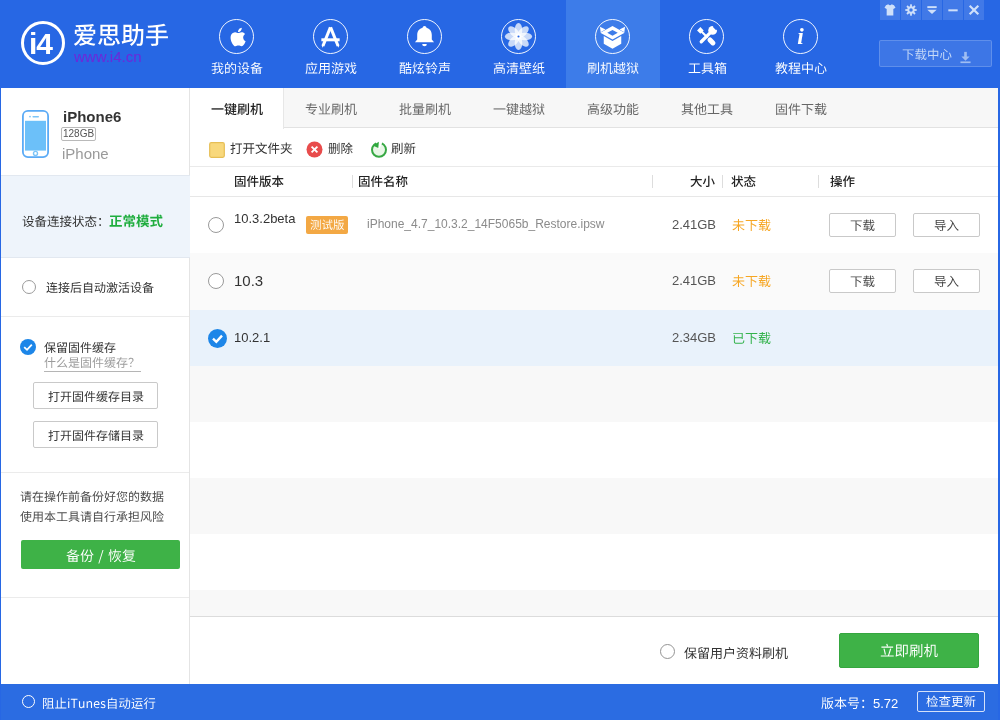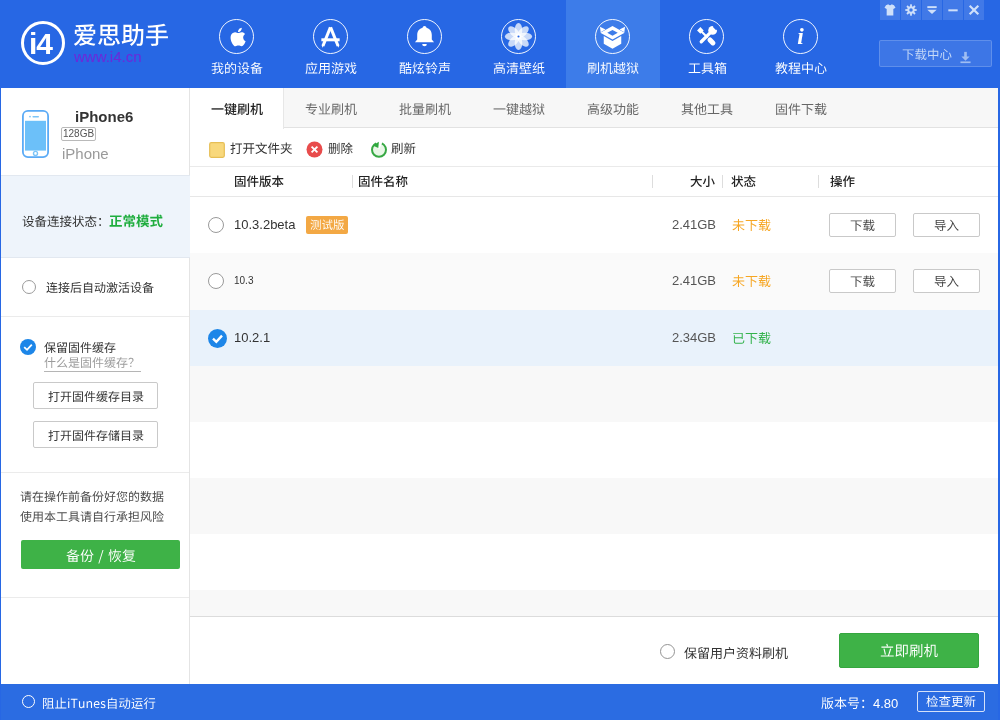--- a/index.html
+++ b/index.html
@@ -192,21 +192,21 @@
       </g>
     </svg>
 <div style="left:1px;top:88px;width:189px;height:596px;background:#fff;border-right:1px solid #e4e4e4;"></div>
 <svg class="abs" style="left:22px;top:110px;" width="27" height="48" viewBox="0 0 27 48">
       <rect x="0.9" y="0.9" width="25.2" height="46.2" rx="5" fill="#fff" stroke="#5babf6" stroke-width="1.8"></rect>
       <rect x="3" y="10.8" width="21" height="29.8" fill="#6cc0f9"></rect>
       <circle cx="8" cy="6.6" r="0.9" fill="#7cc5f8"></circle>
       <rect x="10.4" y="5.9" width="6.6" height="1.5" rx="0.75" fill="#7cc5f8"></rect>
       <circle cx="13.5" cy="43.4" r="2" fill="none" stroke="#7cc5f8" stroke-width="1.4"></circle>
     </svg>
-<div style="position:absolute;left:63px;top:108px;font-family:'Liberation Sans',sans-serif;font-size:15px;color:#333;font-weight:700;line-height:18px;white-space:nowrap;margin-left:12px;">iPhone6</div>
+<div style="position:absolute;left:63px;top:108px;font-family:'Liberation Sans',sans-serif;font-size:15px;color:#333;font-weight:700;line-height:18px;white-space:nowrap;">iPhone6</div>
 <div style="left:61px;top:127px;height:14px;border:1px solid #b9b9b9;border-radius:2px;padding:0 1px;font-family:'Liberation Sans',sans-serif;font-size:10px;color:#555;line-height:12px;">128GB</div>
 <div style="position:absolute;left:62px;top:145px;font-family:'Liberation Sans',sans-serif;font-size:15px;color:#9a9a9a;font-weight:400;line-height:18px;white-space:nowrap;">iPhone</div>
 <div style="left:1px;top:175px;width:189px;height:83px;background:#eef4fb;border-top:1px solid #e2e8f0;border-bottom:1px solid #e2e8f0;"></div>
 <div style="position:absolute;left:22px;top:214px;">
       <svg class="" style="" width="88" height="16" viewBox="0 0 88 16">
         <g transform="translate(0,12)" fill="#333333">
           <path transform="translate(0.0,0) scale(0.012500)" d="M122 -776C175 -729 242 -662 273 -619L324 -672C292 -713 225 -778 171 -822ZM43 -526V-454H184V-95C184 -49 153 -16 134 -4C148 11 168 42 175 60C190 40 217 20 395 -112C386 -127 374 -155 368 -175L257 -94V-526ZM491 -804V-693C491 -619 469 -536 337 -476C351 -464 377 -435 386 -420C530 -489 562 -597 562 -691V-734H739V-573C739 -497 753 -469 823 -469C834 -469 883 -469 898 -469C918 -469 939 -470 951 -474C948 -491 946 -520 944 -539C932 -536 911 -534 897 -534C884 -534 839 -534 828 -534C812 -534 810 -543 810 -572V-804ZM805 -328C769 -248 715 -182 649 -129C582 -184 529 -251 493 -328ZM384 -398V-328H436L422 -323C462 -231 519 -151 590 -86C515 -38 429 -5 341 15C355 31 371 61 377 80C474 54 566 16 647 -39C723 17 814 58 917 83C926 62 947 32 963 16C867 -4 781 -39 708 -86C793 -160 861 -256 901 -381L855 -401L842 -398Z"></path>
           <path transform="translate(12.5,0) scale(0.012500)" d="M685 -688C637 -637 572 -593 498 -555C430 -589 372 -630 329 -677L340 -688ZM369 -843C319 -756 221 -656 76 -588C93 -576 116 -551 128 -533C184 -562 233 -595 276 -630C317 -588 365 -551 420 -519C298 -468 160 -433 30 -415C43 -398 58 -365 64 -344C209 -368 363 -411 499 -477C624 -417 772 -378 926 -358C936 -379 956 -410 973 -427C831 -443 694 -473 578 -519C673 -575 754 -644 808 -727L759 -758L746 -754H399C418 -778 435 -802 450 -827ZM248 -129H460V-18H248ZM248 -190V-291H460V-190ZM746 -129V-18H537V-129ZM746 -190H537V-291H746ZM170 -357V80H248V48H746V78H827V-357Z"></path>
           <path transform="translate(25.0,0) scale(0.012500)" d="M83 -792C134 -735 196 -658 223 -609L285 -651C255 -699 193 -775 141 -829ZM248 -501H45V-431H176V-117C133 -99 82 -52 30 9L86 82C132 12 177 -52 208 -52C230 -52 264 -16 306 12C378 58 463 69 593 69C694 69 879 63 950 58C952 35 964 -5 974 -26C873 -15 720 -6 596 -6C479 -6 391 -13 325 -56C290 -78 267 -98 248 -110ZM376 -408C385 -417 420 -423 468 -423H622V-286H316V-216H622V-32H699V-216H941V-286H699V-423H893L894 -493H699V-616H622V-493H458C488 -545 517 -606 545 -670H923V-736H571L602 -819L524 -840C515 -805 503 -770 490 -736H324V-670H464C440 -612 417 -565 406 -546C386 -510 369 -485 352 -481C360 -461 373 -424 376 -408Z"></path>
           <path transform="translate(37.5,0) scale(0.012500)" d="M456 -635C485 -595 515 -539 528 -504L588 -532C575 -566 543 -619 513 -659ZM160 -839V-638H41V-568H160V-347C110 -332 64 -318 28 -309L47 -235L160 -272V-9C160 4 155 8 143 8C132 8 96 8 57 7C66 27 76 59 78 77C136 78 173 75 196 63C220 51 230 31 230 -10V-295L329 -327L319 -397L230 -369V-568H330V-638H230V-839ZM568 -821C584 -795 601 -764 614 -735H383V-669H926V-735H693C678 -766 657 -803 637 -832ZM769 -658C751 -611 714 -545 684 -501H348V-436H952V-501H758C785 -540 814 -591 840 -637ZM765 -261C745 -198 715 -148 671 -108C615 -131 558 -151 504 -168C523 -196 544 -228 564 -261ZM400 -136C465 -116 537 -91 606 -62C536 -23 442 1 320 14C333 29 345 57 352 78C496 57 604 24 682 -29C764 8 837 47 886 82L935 25C886 -9 817 -44 741 -78C788 -126 820 -186 840 -261H963V-326H601C618 -357 633 -388 646 -418L576 -431C562 -398 544 -362 524 -326H335V-261H486C457 -215 427 -171 400 -136Z"></path>
@@ -531,31 +531,32 @@
           <path transform="translate(12.5,0) scale(0.012500)" d="M521 -833C473 -688 393 -542 304 -450C325 -435 362 -402 376 -385C425 -439 472 -510 514 -588H570V84H667V-151H956V-240H667V-374H942V-461H667V-588H966V-679H560C579 -722 597 -766 613 -810ZM270 -840C216 -692 126 -546 30 -451C47 -429 74 -376 83 -353C111 -382 139 -415 166 -452V83H262V-601C300 -669 334 -741 362 -812Z"></path>
         </g>
       </svg>
     </div>
 <div style="left:352px;top:175px;width:1px;height:13px;background:#dddddd;"></div>
 <div style="left:652px;top:175px;width:1px;height:13px;background:#dddddd;"></div>
 <div style="left:722px;top:175px;width:1px;height:13px;background:#dddddd;"></div>
 <div style="left:818px;top:175px;width:1px;height:13px;background:#dddddd;"></div>
 <div style="left:190px;top:197px;width:808px;height:56px;background:#ffffff;"></div>
 <div style="left:208px;top:217px;width:16px;height:16px;border:1px solid #9a9a9a;border-radius:50%;background:#fff;"></div>
-<div style="position:absolute;left:234px;top:217px;font-family:'Liberation Sans',sans-serif;font-size:13px;color:#333;font-weight:400;line-height:15px;white-space:nowrap;">10.3.2beta</div>
+<div style="position:absolute;left:234px;top:211px;font-family:'Liberation Sans',sans-serif;font-size:13px;color:#333;font-weight:400;line-height:15px;white-space:nowrap;">10.3.2beta</div>
 <div style="left:306px;top:216px;width:42px;height:18px;background:#f3a844;border-radius:2px;"></div>
 <div style="position:absolute;left:310px;top:217px;">
       <svg class="" style="" width="36" height="15" viewBox="0 0 36 15">
         <g transform="translate(0,12)" fill="#ffffff">
           <path transform="translate(0.0,0) scale(0.011500)" d="M486 -92C537 -42 596 28 624 73L673 39C644 -4 584 -72 533 -121ZM312 -782V-154H371V-724H588V-157H649V-782ZM867 -827V-7C867 8 861 13 847 13C833 14 786 14 733 13C742 31 752 60 755 76C825 77 868 75 894 64C919 53 929 34 929 -7V-827ZM730 -750V-151H790V-750ZM446 -653V-299C446 -178 426 -53 259 32C270 41 289 66 296 78C476 -13 504 -164 504 -298V-653ZM81 -776C137 -745 209 -697 243 -665L289 -726C253 -756 180 -800 126 -829ZM38 -506C93 -475 166 -430 202 -400L247 -460C209 -489 135 -532 81 -560ZM58 27 126 67C168 -25 218 -148 254 -253L194 -292C154 -180 98 -50 58 27Z"></path>
           <path transform="translate(11.5,0) scale(0.011500)" d="M120 -775C171 -731 235 -667 265 -626L317 -678C287 -718 222 -778 170 -821ZM777 -796C819 -752 865 -691 885 -651L940 -688C918 -727 871 -785 829 -828ZM50 -526V-454H189V-94C189 -51 159 -22 141 -11C154 4 172 36 179 54C194 36 221 18 392 -97C385 -112 376 -141 371 -161L260 -89V-526ZM671 -835 677 -632H346V-560H680C698 -183 745 74 869 77C907 77 947 35 967 -134C953 -140 921 -160 907 -175C901 -77 889 -21 871 -21C809 -24 770 -251 754 -560H959V-632H751C749 -697 747 -765 747 -835ZM360 -61 381 10C465 -15 574 -47 679 -78L669 -145L552 -112V-344H646V-414H378V-344H483V-93Z"></path>
           <path transform="translate(23.0,0) scale(0.011500)" d="M105 -820V-422C105 -271 96 -91 30 37C47 47 72 69 84 83C143 -20 164 -151 171 -283H309V79H378V-351H173L174 -423V-496H439V-563H351V-842H282V-563H174V-820ZM852 -479C830 -365 792 -268 743 -188C694 -272 659 -371 636 -479ZM483 -772V-427C483 -278 474 -90 397 43C415 52 444 72 457 85C543 -58 555 -259 555 -427V-479H576C602 -345 642 -226 700 -128C646 -61 583 -11 514 21C530 35 549 64 559 82C627 47 689 -2 742 -65C789 -3 845 46 912 82C923 63 946 36 963 22C893 -11 834 -60 786 -123C857 -228 908 -365 932 -539L887 -551L875 -548H555V-712C692 -723 841 -742 948 -768L901 -832C800 -806 630 -784 483 -772Z"></path>
         </g>
       </svg>
     </div>
+<div style="position:absolute;left:367px;top:217px;font-family:'Liberation Sans',sans-serif;font-size:12px;color:#8b8b8b;font-weight:400;line-height:14px;white-space:nowrap;">iPhone_4.7_10.3.2_14F5065b_Restore.ipsw</div>
 <div style="position:absolute;left:0px;top:217px;font-family:'Liberation Sans',sans-serif;font-size:13px;color:#555;font-weight:400;line-height:15px;white-space:nowrap;left:auto;right:284px;">2.41GB</div>
 <div style="position:absolute;left:732px;top:217px;">
       <svg class="" style="" width="40" height="17" viewBox="0 0 40 17">
         <g transform="translate(0,13)" fill="#f6a623">
           <path transform="translate(0.0,0) scale(0.013000)" d="M459 -839V-676H133V-602H459V-429H62V-355H416C326 -226 174 -101 34 -39C51 -24 76 5 89 24C221 -44 362 -163 459 -296V80H538V-300C636 -166 778 -42 911 25C924 5 949 -25 966 -40C826 -101 673 -226 581 -355H942V-429H538V-602H874V-676H538V-839Z"></path>
           <path transform="translate(13.0,0) scale(0.013000)" d="M55 -766V-691H441V79H520V-451C635 -389 769 -306 839 -250L892 -318C812 -379 653 -469 534 -527L520 -511V-691H946V-766Z"></path>
           <path transform="translate(26.0,0) scale(0.013000)" d="M736 -784C782 -745 835 -690 858 -653L915 -693C890 -730 836 -783 790 -819ZM839 -501C813 -406 776 -314 729 -231C710 -319 697 -428 689 -553H951V-614H686C683 -685 682 -760 683 -839H609C609 -762 611 -686 614 -614H368V-700H545V-760H368V-841H296V-760H105V-700H296V-614H54V-553H617C627 -394 646 -253 676 -145C627 -75 571 -15 507 31C525 44 547 66 560 82C613 41 661 -9 704 -64C741 22 791 72 856 72C926 72 951 26 963 -124C945 -131 919 -146 904 -163C898 -46 888 -1 863 -1C820 -1 783 -50 755 -136C820 -239 870 -357 906 -481ZM65 -92 73 -22 333 -49V76H403V-56L585 -75V-137L403 -120V-214H562V-279H403V-360H333V-279H194C216 -312 237 -350 258 -391H583V-453H288C300 -479 311 -505 321 -531L247 -551C237 -518 224 -484 211 -453H69V-391H183C166 -357 152 -331 144 -319C128 -292 113 -272 98 -269C107 -250 117 -215 121 -200C130 -208 160 -214 202 -214H333V-114Z"></path>
         </g>
       </svg>
     </div>
@@ -572,21 +573,21 @@
 <div style="position:absolute;left:934px;top:218px;">
       <svg class="" style="" width="26" height="16" viewBox="0 0 26 16">
         <g transform="translate(0,12)" fill="#444444">
           <path transform="translate(0.0,0) scale(0.012500)" d="M211 -182C274 -130 345 -53 374 -1L430 -51C399 -100 331 -170 270 -221H648V-11C648 4 642 9 622 10C603 10 531 11 457 9C468 28 480 56 484 76C580 76 641 76 677 65C713 55 725 35 725 -9V-221H944V-291H725V-369H648V-291H62V-221H256ZM135 -770V-508C135 -414 185 -394 350 -394C387 -394 709 -394 749 -394C875 -394 908 -418 921 -521C898 -524 868 -533 848 -544C840 -470 826 -456 744 -456C674 -456 397 -456 344 -456C233 -456 213 -467 213 -509V-562H826V-800H135ZM213 -734H752V-629H213Z"></path>
           <path transform="translate(12.5,0) scale(0.012500)" d="M295 -755C361 -709 412 -653 456 -591C391 -306 266 -103 41 13C61 27 96 58 110 73C313 -45 441 -229 517 -491C627 -289 698 -58 927 70C931 46 951 6 964 -15C631 -214 661 -590 341 -819Z"></path>
         </g>
       </svg>
     </div>
 <div style="left:190px;top:253px;width:808px;height:57px;background:#fafafa;"></div>
 <div style="left:208px;top:273px;width:16px;height:16px;border:1px solid #9a9a9a;border-radius:50%;background:#fff;"></div>
-<div style="position:absolute;left:234px;top:273px;font-family:'Liberation Sans',sans-serif;font-size:10px;color:#333;font-weight:400;line-height:15px;white-space:nowrap;">10.3</div>
+<div style="position:absolute;left:234px;top:273px;font-family:'Liberation Sans',sans-serif;font-size:15px;color:#333;font-weight:400;line-height:15px;white-space:nowrap;">10.3</div>
 <div style="position:absolute;left:0px;top:273px;font-family:'Liberation Sans',sans-serif;font-size:13px;color:#555;font-weight:400;line-height:15px;white-space:nowrap;left:auto;right:284px;">2.41GB</div>
 <div style="position:absolute;left:732px;top:273px;">
       <svg class="" style="" width="40" height="17" viewBox="0 0 40 17">
         <g transform="translate(0,13)" fill="#f6a623">
           <path transform="translate(0.0,0) scale(0.013000)" d="M459 -839V-676H133V-602H459V-429H62V-355H416C326 -226 174 -101 34 -39C51 -24 76 5 89 24C221 -44 362 -163 459 -296V80H538V-300C636 -166 778 -42 911 25C924 5 949 -25 966 -40C826 -101 673 -226 581 -355H942V-429H538V-602H874V-676H538V-839Z"></path>
           <path transform="translate(13.0,0) scale(0.013000)" d="M55 -766V-691H441V79H520V-451C635 -389 769 -306 839 -250L892 -318C812 -379 653 -469 534 -527L520 -511V-691H946V-766Z"></path>
           <path transform="translate(26.0,0) scale(0.013000)" d="M736 -784C782 -745 835 -690 858 -653L915 -693C890 -730 836 -783 790 -819ZM839 -501C813 -406 776 -314 729 -231C710 -319 697 -428 689 -553H951V-614H686C683 -685 682 -760 683 -839H609C609 -762 611 -686 614 -614H368V-700H545V-760H368V-841H296V-760H105V-700H296V-614H54V-553H617C627 -394 646 -253 676 -145C627 -75 571 -15 507 31C525 44 547 66 560 82C613 41 661 -9 704 -64C741 22 791 72 856 72C926 72 951 26 963 -124C945 -131 919 -146 904 -163C898 -46 888 -1 863 -1C820 -1 783 -50 755 -136C820 -239 870 -357 906 -481ZM65 -92 73 -22 333 -49V76H403V-56L585 -75V-137L403 -120V-214H562V-279H403V-360H333V-279H194C216 -312 237 -350 258 -391H583V-453H288C300 -479 311 -505 321 -531L247 -551C237 -518 224 -484 211 -453H69V-391H183C166 -357 152 -331 144 -319C128 -292 113 -272 98 -269C107 -250 117 -215 121 -200C130 -208 160 -214 202 -214H333V-114Z"></path>
         </g>
       </svg>
     </div>
@@ -658,21 +659,21 @@
 <div style="position:absolute;left:821px;top:695px;">
       <svg class="" style="" width="53" height="17" viewBox="0 0 53 17">
         <g transform="translate(0,13)" fill="#ffffff">
           <path transform="translate(0.0,0) scale(0.013000)" d="M105 -820V-422C105 -271 96 -91 30 37C47 47 72 69 84 83C143 -20 164 -151 171 -283H309V79H378V-351H173L174 -423V-496H439V-563H351V-842H282V-563H174V-820ZM852 -479C830 -365 792 -268 743 -188C694 -272 659 -371 636 -479ZM483 -772V-427C483 -278 474 -90 397 43C415 52 444 72 457 85C543 -58 555 -259 555 -427V-479H576C602 -345 642 -226 700 -128C646 -61 583 -11 514 21C530 35 549 64 559 82C627 47 689 -2 742 -65C789 -3 845 46 912 82C923 63 946 36 963 22C893 -11 834 -60 786 -123C857 -228 908 -365 932 -539L887 -551L875 -548H555V-712C692 -723 841 -742 948 -768L901 -832C800 -806 630 -784 483 -772Z"></path>
           <path transform="translate(13.0,0) scale(0.013000)" d="M460 -839V-629H65V-553H367C294 -383 170 -221 37 -140C55 -125 80 -98 92 -79C237 -178 366 -357 444 -553H460V-183H226V-107H460V80H539V-107H772V-183H539V-553H553C629 -357 758 -177 906 -81C920 -102 946 -131 965 -146C826 -226 700 -384 628 -553H937V-629H539V-839Z"></path>
           <path transform="translate(26.0,0) scale(0.013000)" d="M260 -732H736V-596H260ZM185 -799V-530H815V-799ZM63 -440V-371H269C249 -309 224 -240 203 -191H727C708 -75 688 -19 663 1C651 9 639 10 615 10C587 10 514 9 444 2C458 23 468 52 470 74C539 78 605 79 639 77C678 76 702 70 726 50C763 18 788 -57 812 -225C814 -236 816 -259 816 -259H315L352 -371H933V-440Z"></path>
           <path transform="translate(39.0,0) scale(0.013000)" d="M250 -486C290 -486 326 -515 326 -560C326 -606 290 -636 250 -636C210 -636 174 -606 174 -560C174 -515 210 -486 250 -486ZM250 4C290 4 326 -26 326 -71C326 -117 290 -146 250 -146C210 -146 174 -117 174 -71C174 -26 210 4 250 4Z"></path>
         </g>
       </svg>
     </div>
-<div style="position:absolute;left:873px;top:696px;font-family:'Liberation Sans',sans-serif;font-size:13px;color:#fff;font-weight:400;line-height:15px;white-space:nowrap;">4.80</div>
+<div style="position:absolute;left:873px;top:696px;font-family:'Liberation Sans',sans-serif;font-size:13px;color:#fff;font-weight:400;line-height:15px;white-space:nowrap;">5.72</div>
 <div style="left:917px;top:691px;width:68px;height:21px;border:1px solid rgba(255,255,255,0.8);border-radius:2px;"></div>
 <div style="position:absolute;left:926px;top:694px;">
       <svg class="" style="" width="51" height="16" viewBox="0 0 51 16">
         <g transform="translate(0,12)" fill="#ffffff">
           <path transform="translate(0.0,0) scale(0.012500)" d="M468 -530V-465H807V-530ZM397 -355C425 -279 453 -179 461 -113L523 -131C514 -195 486 -294 456 -370ZM591 -383C609 -307 626 -208 631 -142L694 -153C688 -218 670 -315 650 -391ZM179 -840V-650H49V-580H172C145 -448 89 -293 33 -211C45 -193 63 -160 71 -138C111 -200 149 -300 179 -404V79H248V-442C274 -393 303 -335 316 -304L361 -357C346 -387 271 -505 248 -539V-580H352V-650H248V-840ZM624 -847C556 -706 437 -579 311 -502C325 -487 347 -455 356 -440C458 -511 558 -611 634 -726C711 -626 826 -518 927 -451C935 -471 952 -501 966 -519C864 -579 739 -689 670 -786L690 -823ZM343 -35V32H938V-35H754C806 -129 866 -265 908 -373L842 -391C807 -284 744 -131 690 -35Z"></path>
           <path transform="translate(12.5,0) scale(0.012500)" d="M295 -218H700V-134H295ZM295 -352H700V-270H295ZM221 -406V-80H778V-406ZM74 -20V48H930V-20ZM460 -840V-713H57V-647H379C293 -552 159 -466 36 -424C52 -410 74 -382 85 -364C221 -418 369 -523 460 -642V-437H534V-643C626 -527 776 -423 914 -372C925 -391 947 -420 964 -434C838 -473 702 -556 615 -647H944V-713H534V-840Z"></path>
           <path transform="translate(25.0,0) scale(0.012500)" d="M252 -238 188 -212C222 -154 264 -108 313 -71C252 -36 166 -7 47 15C63 32 83 64 92 81C222 53 315 16 382 -28C520 45 704 68 937 77C941 52 955 20 969 3C745 -3 572 -18 443 -76C495 -127 522 -185 534 -247H873V-634H545V-719H935V-787H65V-719H467V-634H156V-247H455C443 -199 420 -154 374 -114C326 -146 285 -186 252 -238ZM228 -411H467V-371C467 -350 467 -329 465 -309H228ZM543 -309C544 -329 545 -349 545 -370V-411H798V-309ZM228 -571H467V-471H228ZM545 -571H798V-471H545Z"></path>
           <path transform="translate(37.5,0) scale(0.012500)" d="M360 -213C390 -163 426 -95 442 -51L495 -83C480 -125 444 -190 411 -240ZM135 -235C115 -174 82 -112 41 -68C56 -59 82 -40 94 -30C133 -77 173 -150 196 -220ZM553 -744V-400C553 -267 545 -95 460 25C476 34 506 57 518 71C610 -59 623 -256 623 -400V-432H775V75H848V-432H958V-502H623V-694C729 -710 843 -736 927 -767L866 -822C794 -792 665 -762 553 -744ZM214 -827C230 -799 246 -765 258 -735H61V-672H503V-735H336C323 -768 301 -811 282 -844ZM377 -667C365 -621 342 -553 323 -507H46V-443H251V-339H50V-273H251V-18C251 -8 249 -5 239 -5C228 -4 197 -4 162 -5C172 13 182 41 184 59C233 59 267 58 290 47C313 36 320 18 320 -17V-273H507V-339H320V-443H519V-507H391C410 -549 429 -603 447 -652ZM126 -651C146 -606 161 -546 165 -507L230 -525C225 -563 208 -622 187 -665Z"></path>
         </g>
       </svg>

